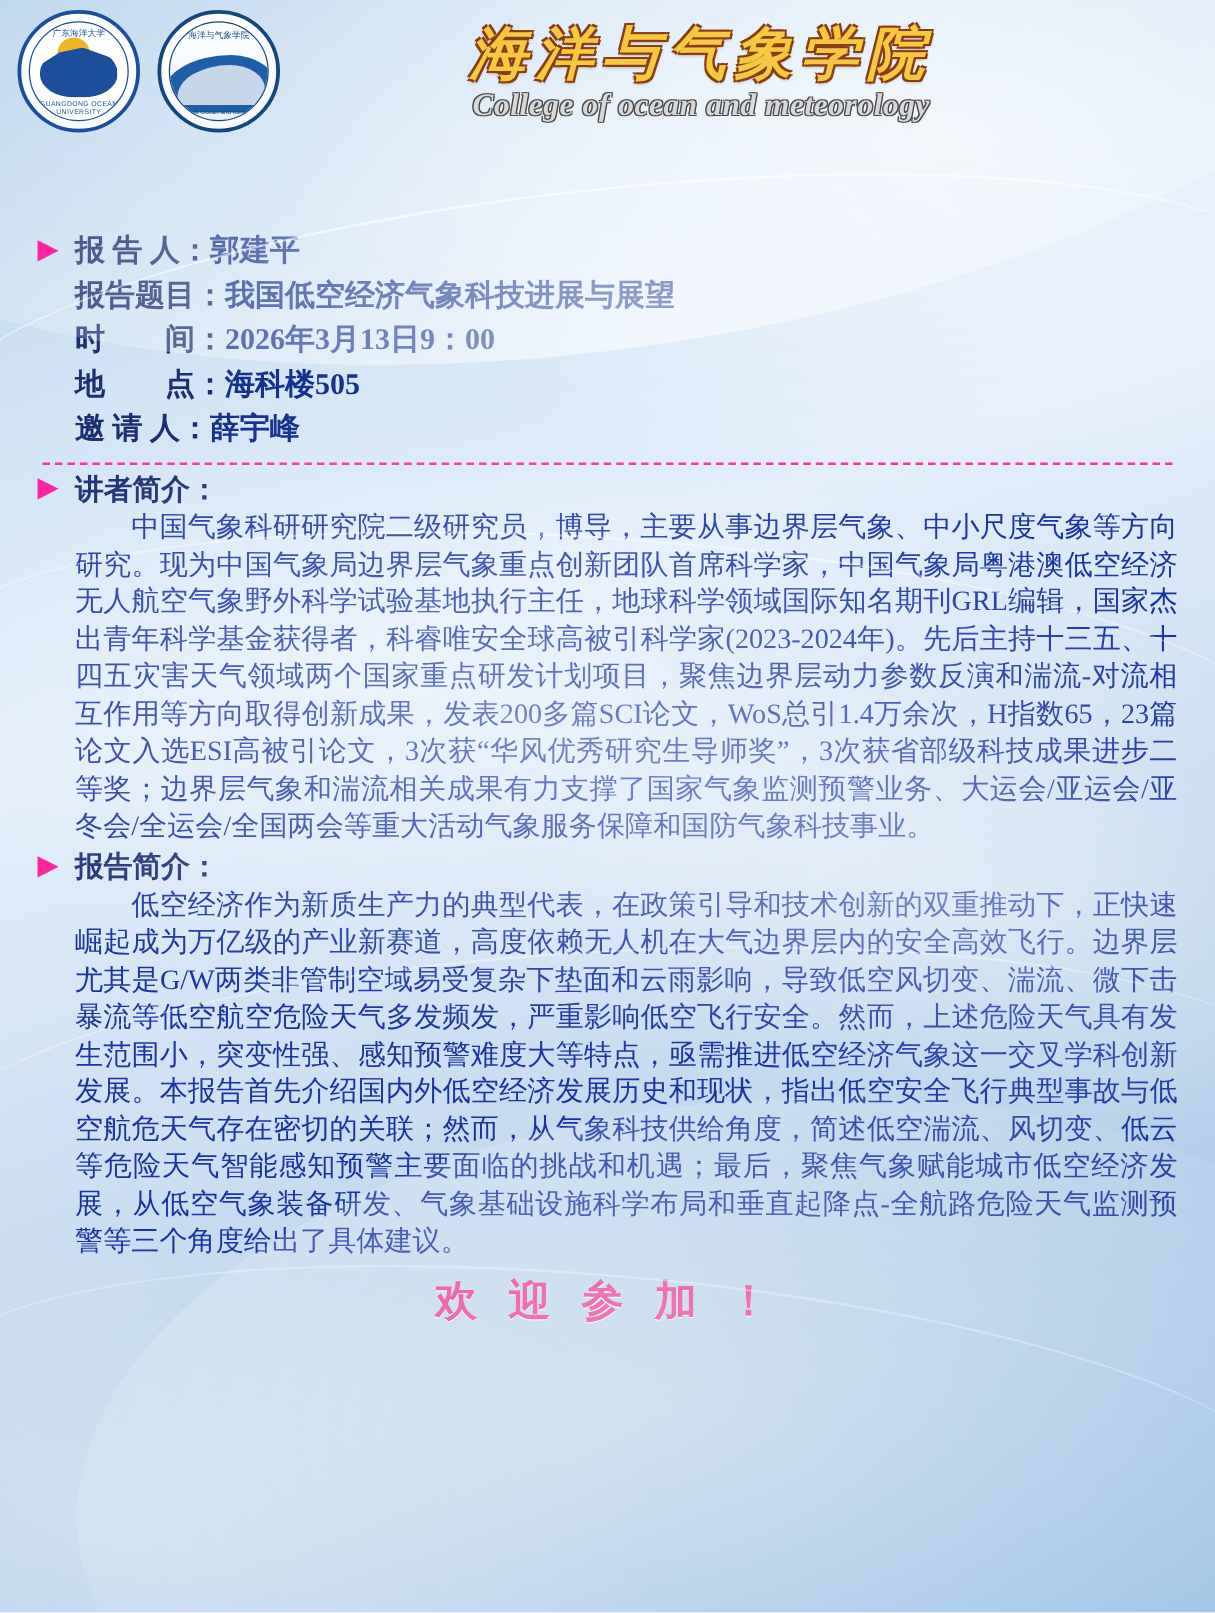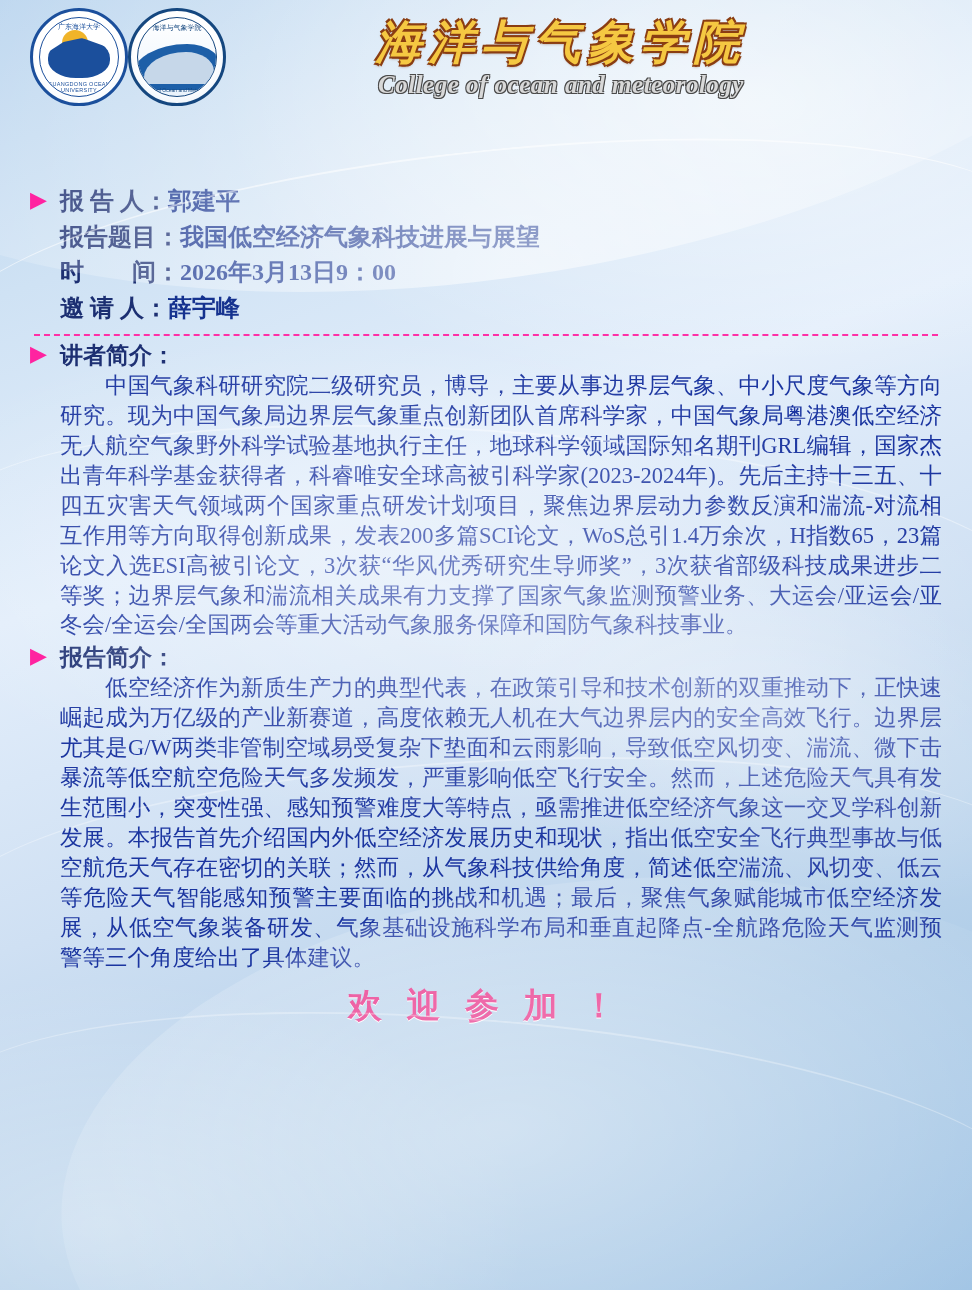--- a/index.html
+++ b/index.html
@@ -69,23 +69,24 @@
 
   
   .header {
     position: relative;
     padding-top: 8px;
     height: 178px;
     box-sizing: border-box;
   }
   .logos {
     position: absolute;
-    left: 30px;
+    left: 14px;
     top: 8px;
     display: flex;
+    gap: 14px;
   }
   .logo {
     width: 98px;
     height: 98px;
     border-radius: 50%;
     position: relative;
     display: flex;
     align-items: center;
     justify-content: center;
     box-sizing: border-box;
@@ -338,20 +339,25 @@
       <span class="lbl">报告题目：</span>
       <span class="val">我国低空经济气象科技进展与展望</span>
     </div>
     <div class="info-row">
       <span class="spacer30"></span>
       <span class="lbl">时　　间：</span>
       <span class="val">2026年3月13日9：00</span>
     </div>
     <div class="info-row">
       <span class="spacer30"></span>
+      <span class="lbl">地　　点：</span>
+      <span class="val">海科楼505</span>
+    </div>
+    <div class="info-row">
+      <span class="spacer30"></span>
       <span class="lbl">邀 请 人：</span>
       <span class="val">薛宇峰</span>
     </div>
   </div>
 
   <div class="divider"></div>
 
   <div class="section">
     <div class="section-head">
       <span class="bullet">▶</span>

